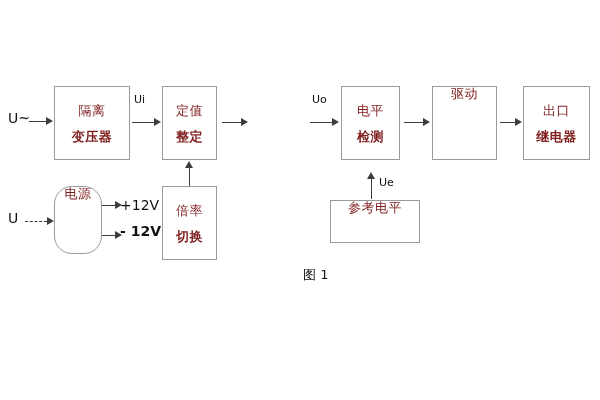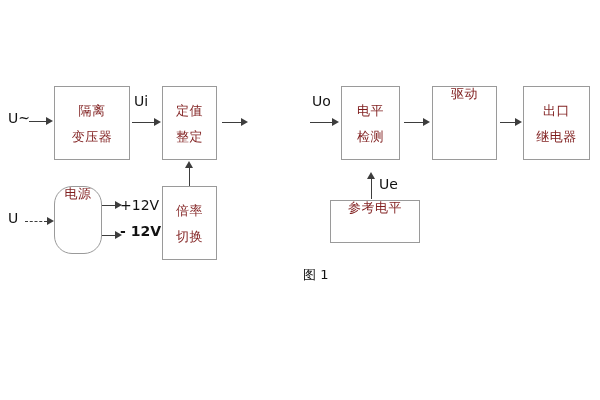--- a/index.html
+++ b/index.html
@@ -27,28 +27,28 @@
     justify-content: center;
     color: #7f1d1d;
     font-size: 13px;
     line-height: 1.0;
   }
   .block .line {
     display: block;
     letter-spacing: 0.5px;
     white-space: nowrap;
   }
-  .block .line + .line { margin-top: 13px; }
+  .block .line + .line { margin-top: 13px; font-weight: bold; }
   .block.single { justify-content: flex-start; }
 
   
   .label {
     position: absolute;
     color: #111111;
-    font-size: 14px;
+    font-size: 11px;
     white-space: nowrap;
     line-height: 1;
   }
   .label.big { font-size: 14px; }
 
   
   .harrow {
     position: absolute;
     height: 9px;
   }

